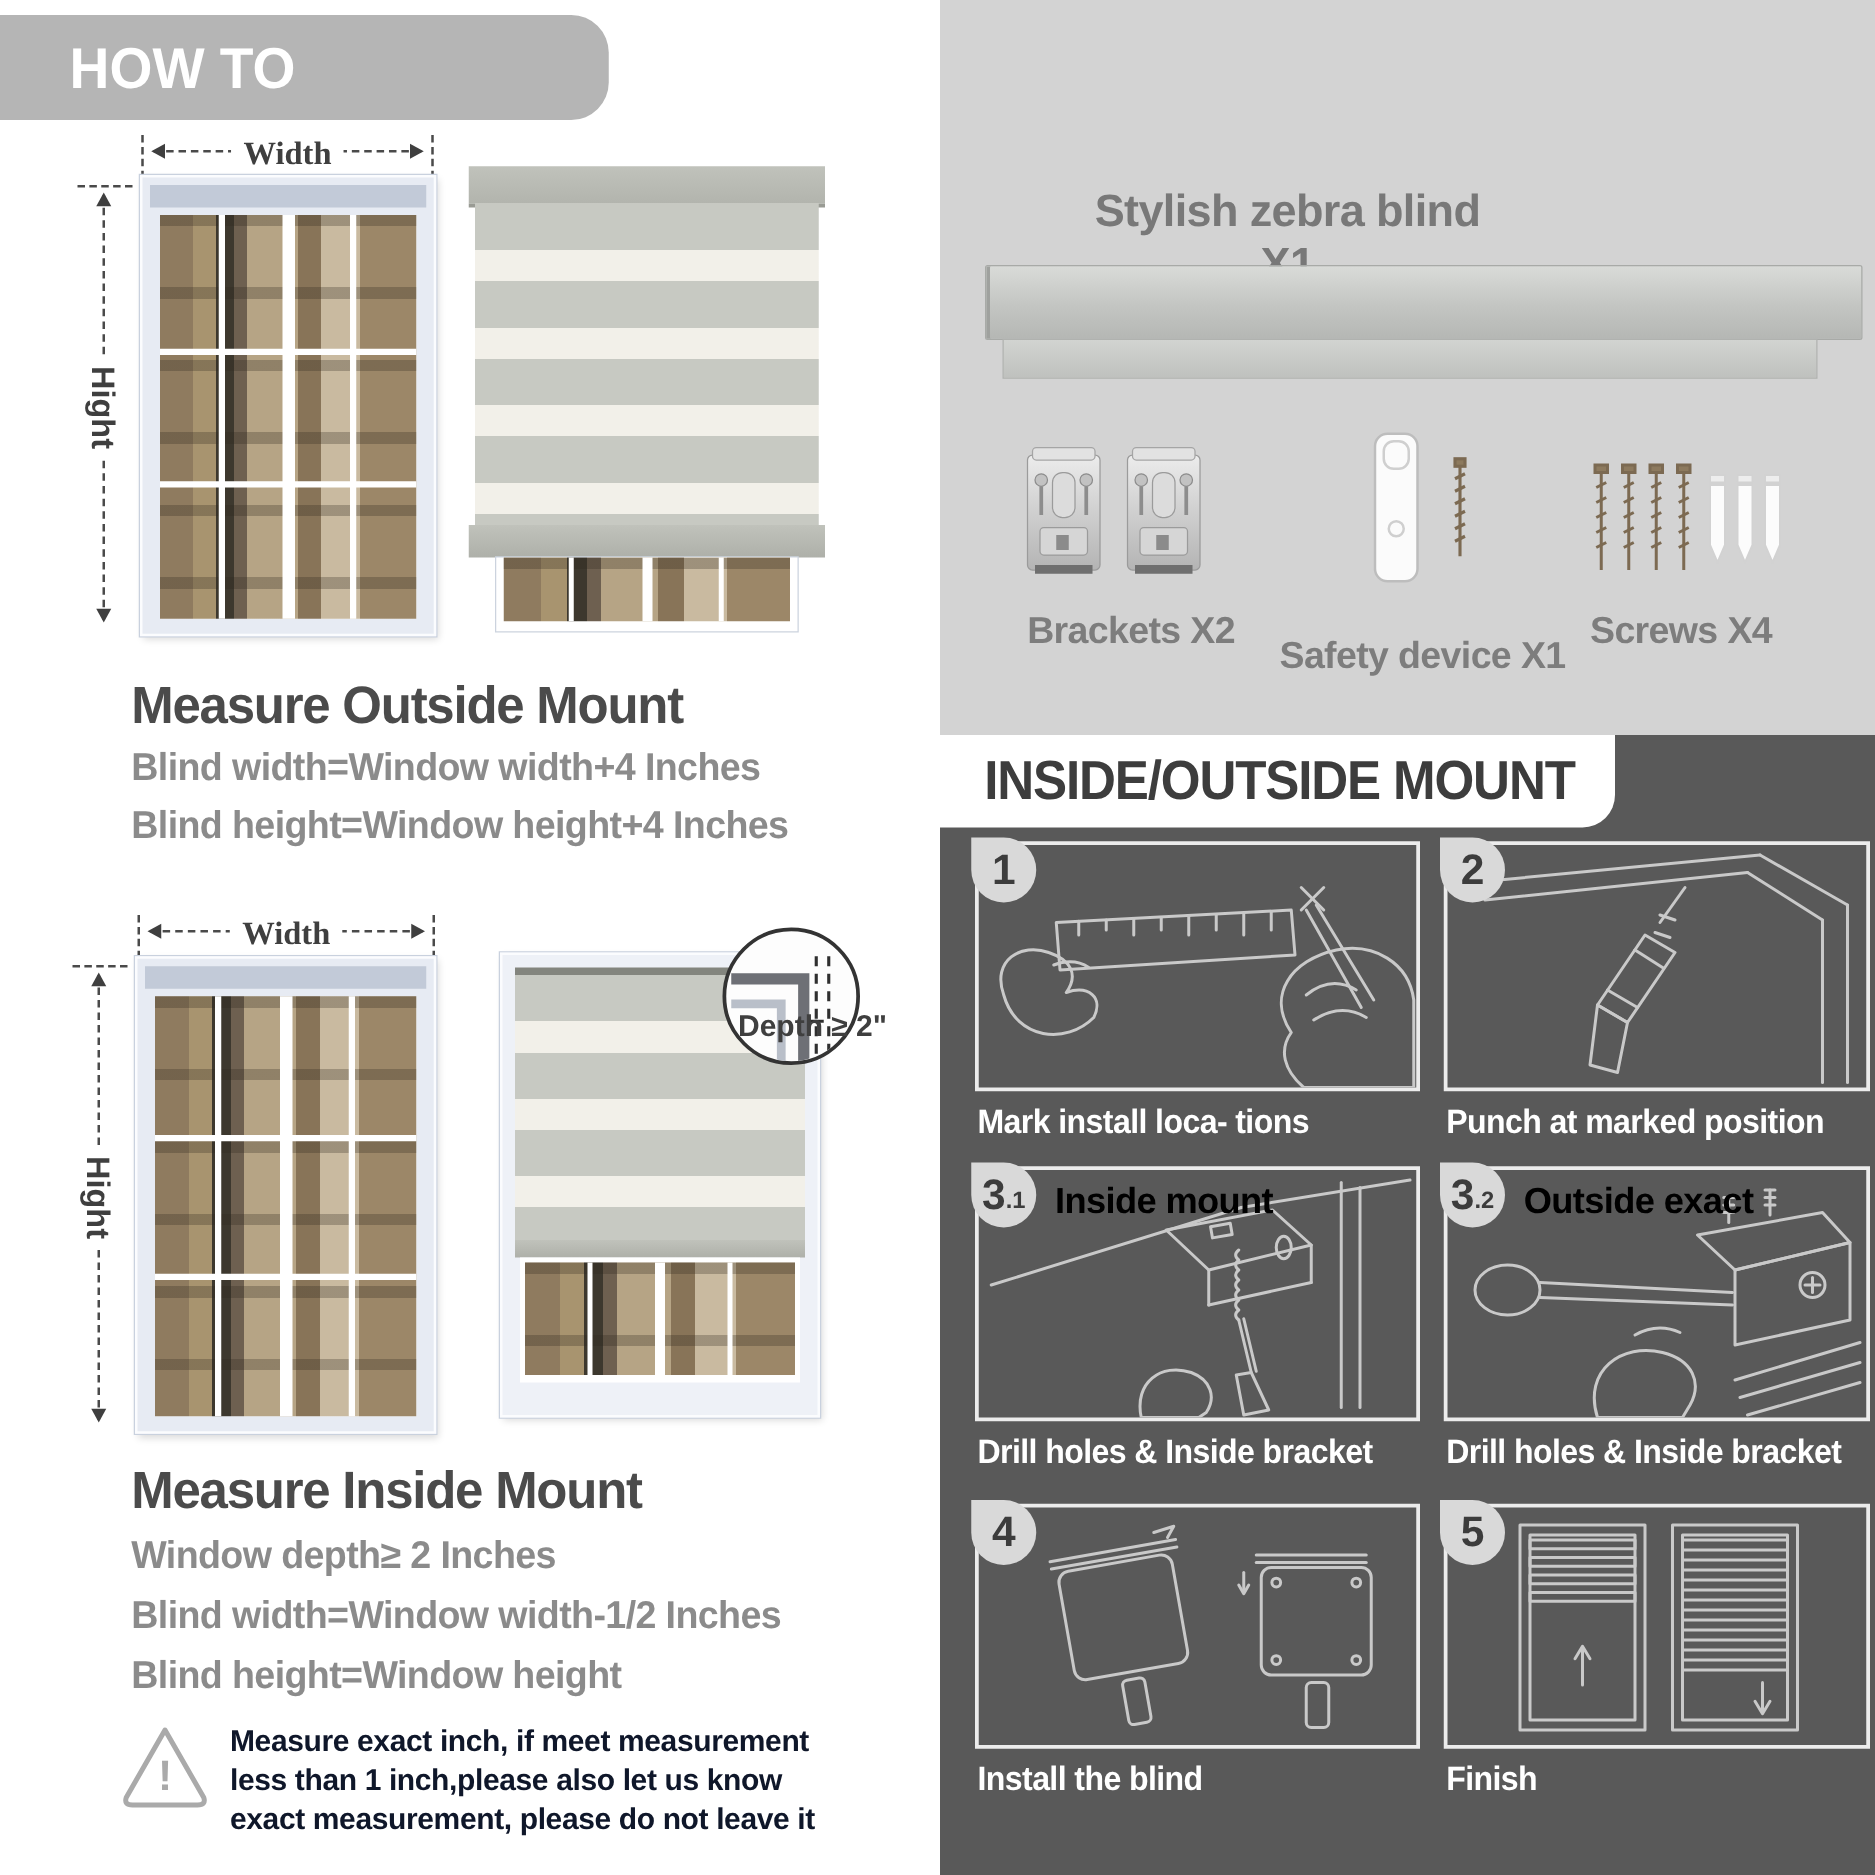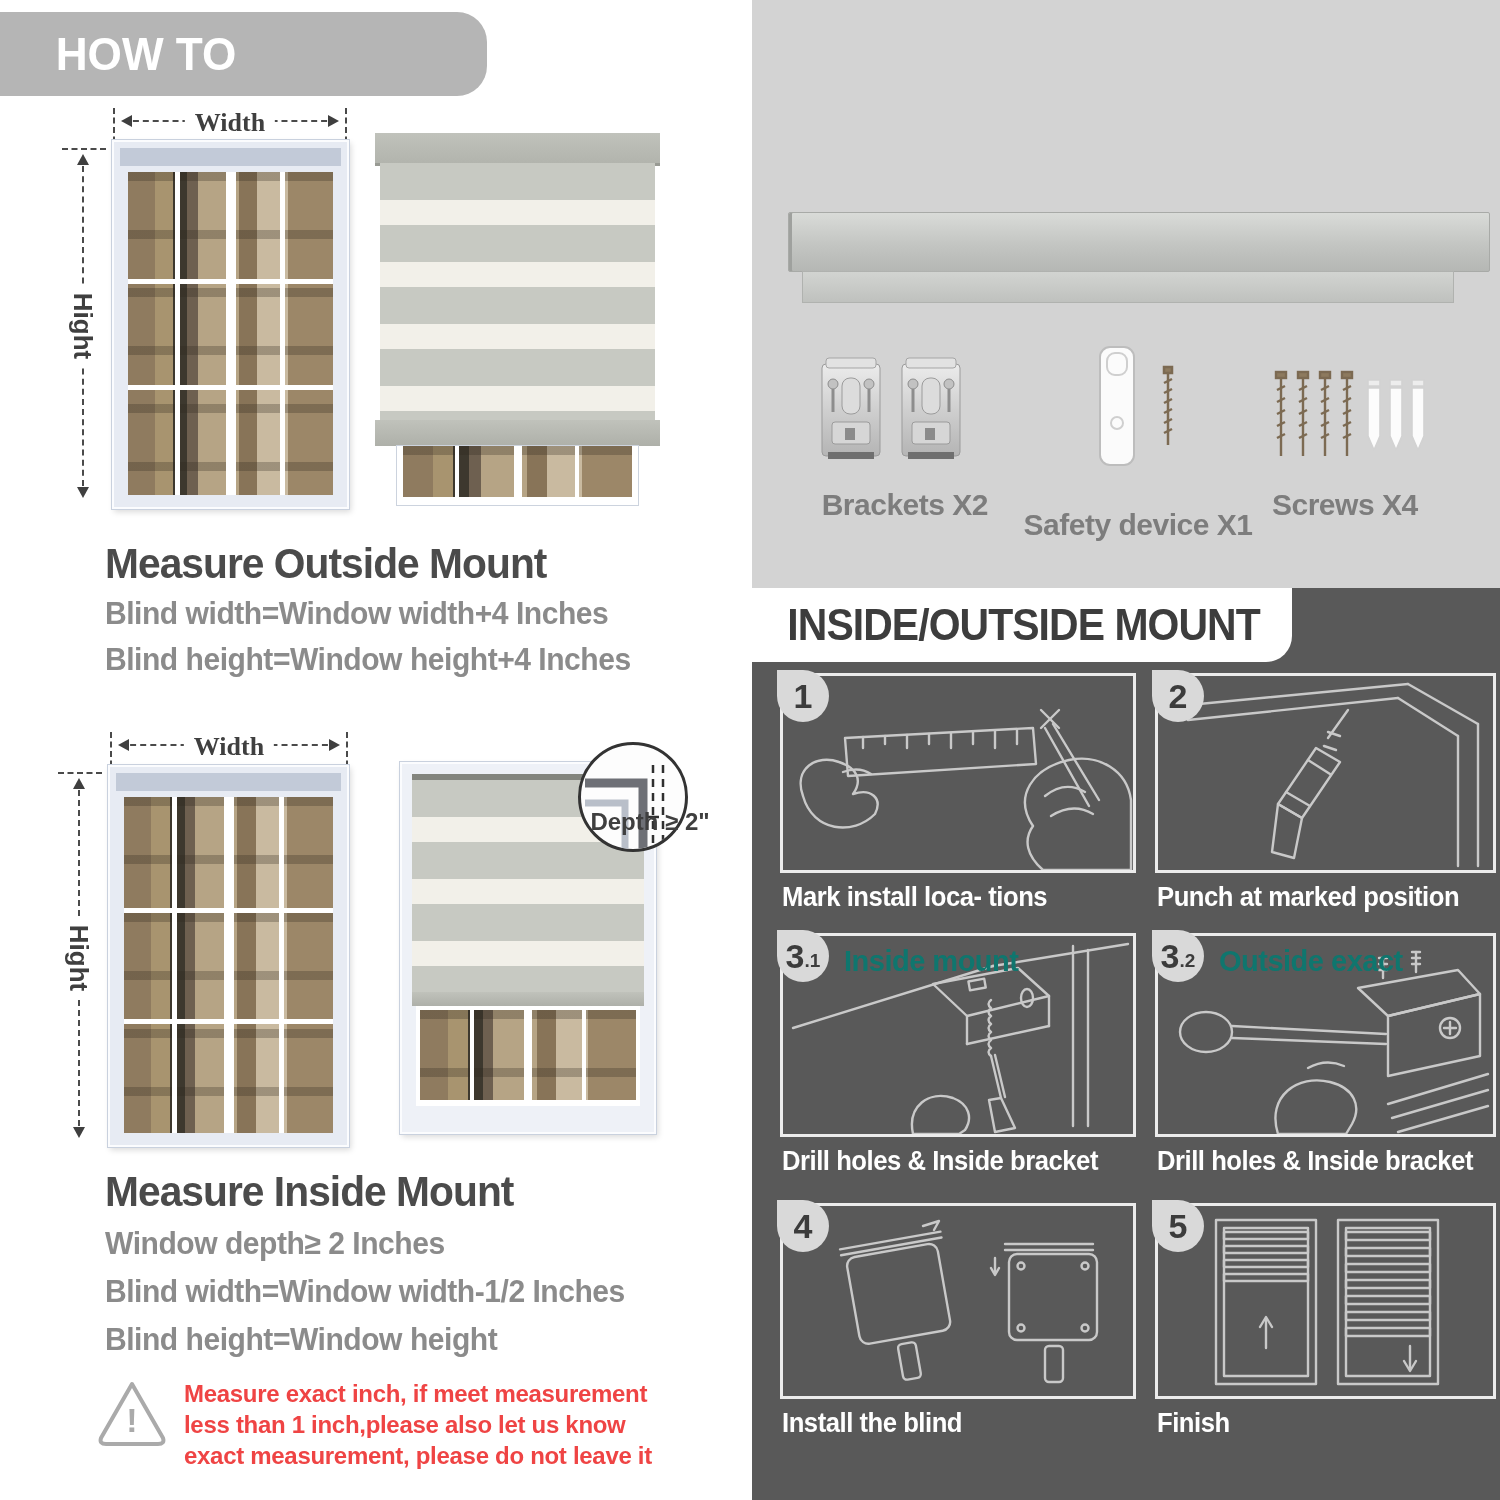--- a/index.html
+++ b/index.html
@@ -44,21 +44,21 @@
       linear-gradient(90deg,#8f7b5f 0 13%,#a8946f 13% 22%,#3d382e 22% 29%,#6e6050 29% 34%,
         #b6a485 34% 54%,#887458 54% 63%,#c9baa0 63% 78%,#9c8768 78% 100%);}
   .muntV{position:absolute;top:0;bottom:0;background:#fff;}
   .muntH{position:absolute;left:0;right:0;background:#fff;}
 
   
   .stripes{background:repeating-linear-gradient(180deg,#c7c9c2 0 37px,#f2f0e9 37px 62px);}
   .valance{background:linear-gradient(180deg,#c0c2bb,#b2b4ad);border-bottom:3px solid #999b94;}
   .rail{background:linear-gradient(180deg,#c0c2bb,#aeb0a9);}
 
-  .warn-text{font-weight:bold;font-size:24px;color:#ef4444;line-height:31px;letter-spacing:-.3px;}
+  .warn-text{font-weight:bold;font-size:24px;color:#0f172a;line-height:31px;letter-spacing:-.3px;}
 
   
   .panel-light{left:752px;top:0;width:748px;height:588px;background:#d3d3d3;}
   .banner-included{left:752px;top:12px;width:360px;height:88px;background:#fff;border-radius:0 0 36px 0;}
   .banner-included span{display:inline-block;color:#c9c9c9;font-weight:bold;font-size:42px;line-height:88px;
     padding-left:50px;transform:scaleX(.85);transform-origin:left;white-space:nowrap;}
   .lbl-gray{font-weight:bold;font-size:30px;color:#7d7d7d;letter-spacing:-.5px;}
 
   .bar-main{left:788px;top:212px;width:700px;height:58px;border:1px solid #a8aaa7;border-radius:2px;
     background:linear-gradient(180deg,#d9dbd8,#c3c5c2 55%,#b5b7b4);box-shadow:inset 3px 0 0 #9fa19e;}
@@ -68,21 +68,21 @@
   .panel-dark{left:752px;top:588px;width:748px;height:912px;background:#595959;}
   .banner-mount{left:752px;top:588px;width:540px;height:74px;background:#fff;border-radius:0 0 26px 0;}
   .banner-mount span{display:inline-block;color:#3d3d3d;font-weight:bold;font-size:44px;line-height:74px;
     padding-left:38px;letter-spacing:-1px;transform:scaleX(.93);transform-origin:left;white-space:nowrap;}
 
   .tile{position:absolute;border:3px solid #ececec;background:#595959;}
   .badge{position:absolute;top:-3px;left:-3px;height:52px;min-width:52px;background:#d9d9d9;
     border-radius:0 50% 50% 50%;color:#3c3c3c;font-weight:bold;font-size:34px;
     display:flex;align-items:center;justify-content:center;padding:0 4px;box-sizing:border-box;}
   .badge .sub{font-size:19px;margin-top:10px;}
-  .tile-title{position:absolute;left:64px;top:12px;color:#0f766e;font-weight:bold;font-size:29px;letter-spacing:-.5px;}
+  .tile-title{position:absolute;left:64px;top:12px;color:#000000;font-weight:bold;font-size:29px;letter-spacing:-.5px;}
   .caption{position:absolute;color:#fff;font-weight:bold;font-size:27px;letter-spacing:-.5px;
     transform:scaleX(.95);transform-origin:left;white-space:nowrap;}
   .sketch{position:absolute;inset:0;}
   .sketch path,.sketch line,.sketch rect,.sketch circle,.sketch ellipse,.sketch polyline,.sketch polygon
     {fill:none;stroke:#c9c9c9;stroke-width:2.4;stroke-linecap:round;stroke-linejoin:round;}
 
   .magnifier{left:578px;top:742px;width:104px;height:104px;border-radius:50%;border:3px solid #333;
     background:#fdfdfd;overflow:hidden;}
   .depth-lbl{left:575px;top:808px;width:150px;text-align:center;font-weight:bold;font-size:24px;color:#3f3f3f;}
 </style>
@@ -200,20 +200,21 @@
 
   <svg class="abs" style="left:95px;top:1376px;" width="74" height="74" viewBox="0 0 74 74">
     <path d="M37 8 L68 62 Q70 68 63 68 L11 68 Q4 68 6 62 Z" fill="none" stroke="#aaaaaa" stroke-width="4" stroke-linejoin="round"></path>
     <text x="37" y="56" text-anchor="middle" font-family="Liberation Sans, sans-serif" font-size="34" font-weight="bold" fill="#aaaaaa">!</text>
   </svg>
   <div class="abs warn-text" style="left:184px;top:1378px;width:470px;">Measure exact inch, if meet measurement less than 1 inch,please also let us know exact measurement, please do not leave it</div>
 
   <div class="abs panel-light"></div>
 
 
+  <div class="abs lbl-gray" style="left:860px;top:148px;width:340px;text-align:center;font-size:36px;color:#787878;">Stylish zebra blind X1</div>
 
   <div class="abs bar-main"></div>
   <div class="abs bar-rail"></div>
 
   <svg class="abs" style="left:818px;top:356px;" width="150" height="110" viewBox="0 0 150 110">
     <defs>
       <linearGradient id="metal" x1="0" y1="0" x2="0" y2="1">
         <stop offset="0" stop-color="#ececec"></stop>
           <stop offset=".5" stop-color="#cfcfcf"></stop>
           <stop offset="1" stop-color="#b4b4b4"></stop>

